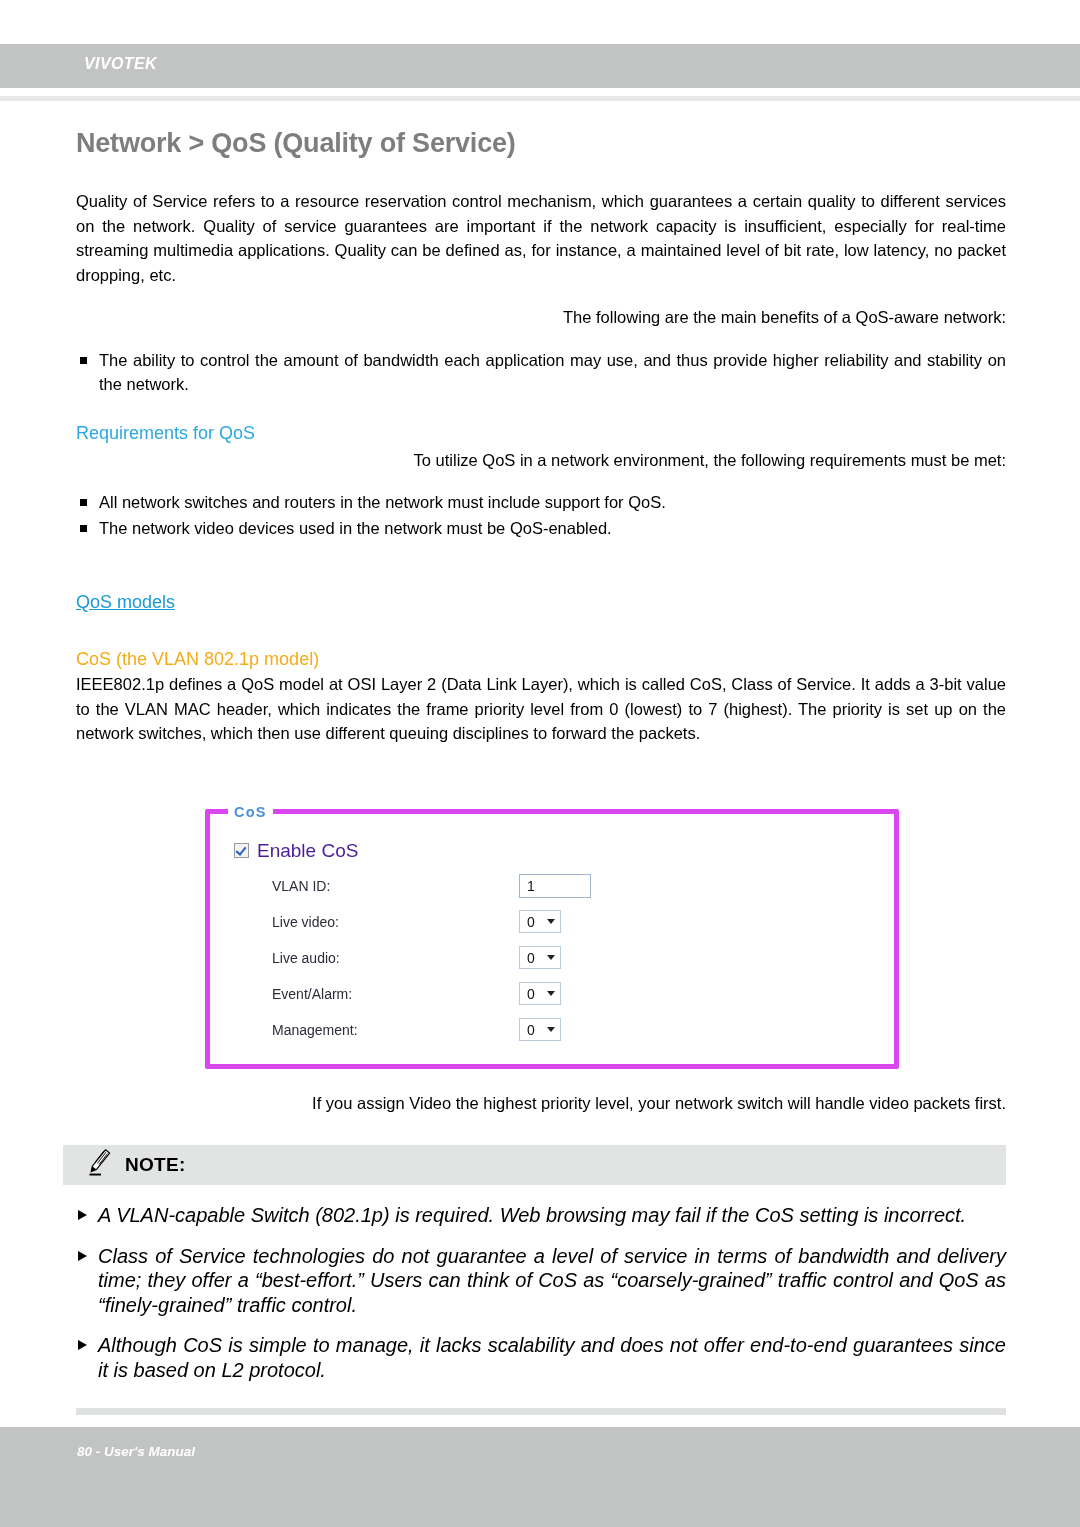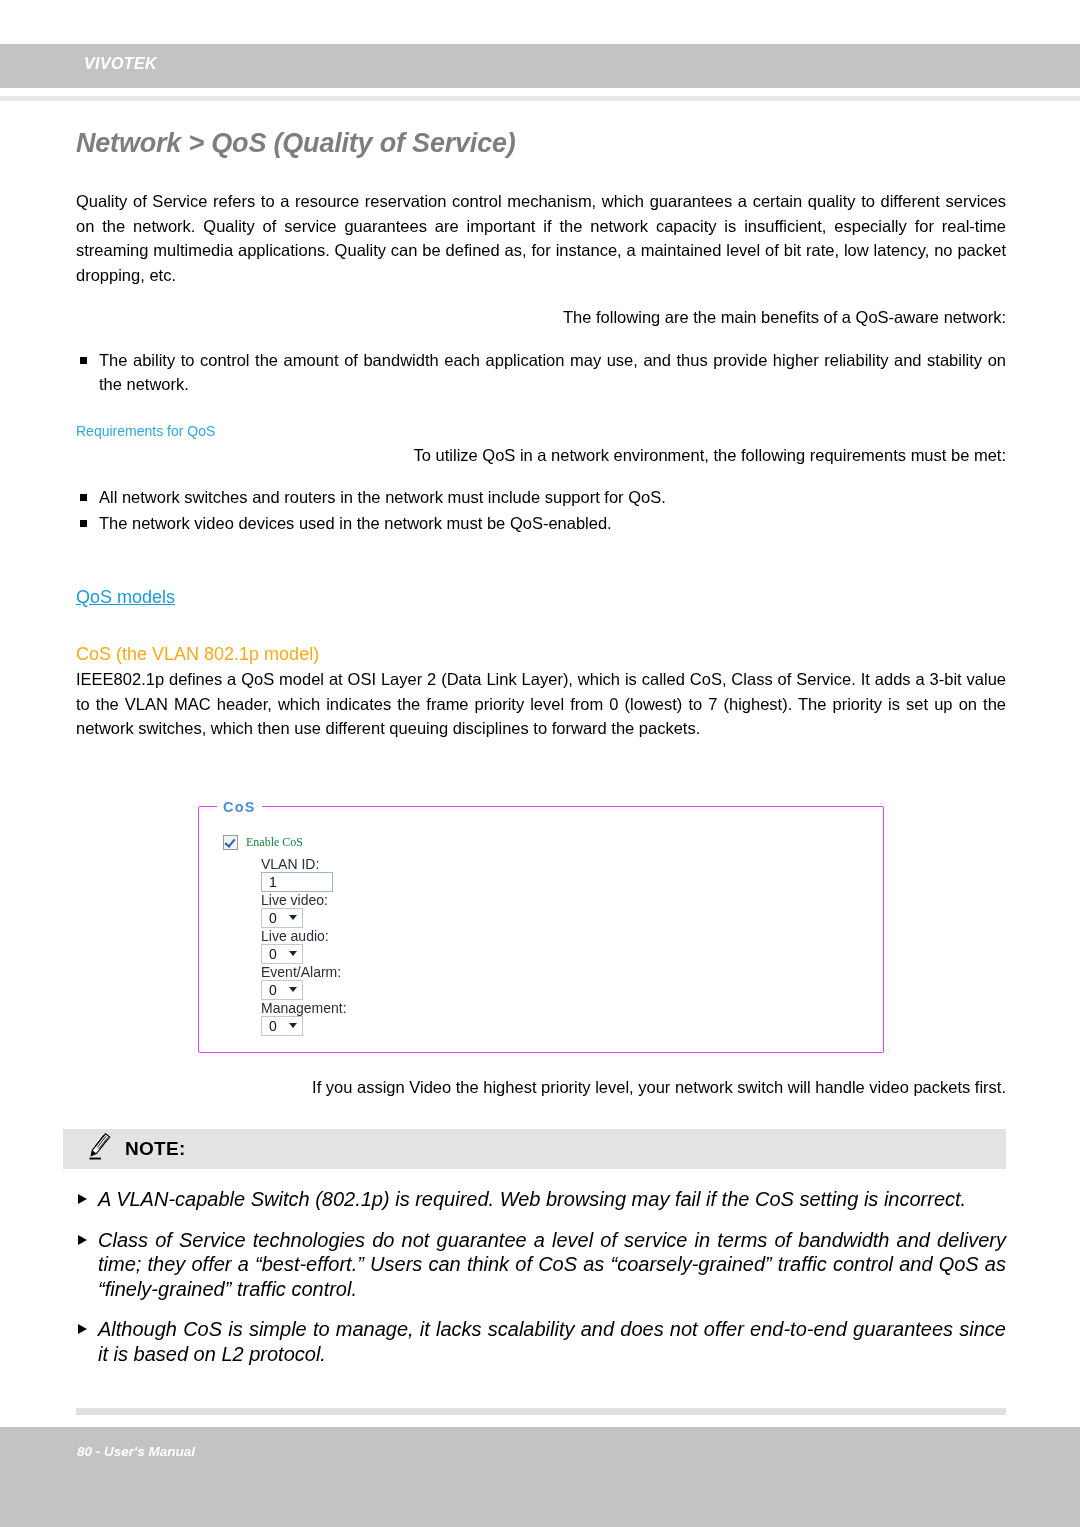--- a/index.html
+++ b/index.html
@@ -46,21 +46,20 @@
     top: 128px;
     width: 930px;
   }
 
   h1.page-title {
     margin: 0 0 30px 0;
     font-size: 27px;
     font-weight: bold;
     color: #7e7e7e;
     letter-spacing: -0.2px;
-    font-style: italic;
   }
 
   p.body-text {
     margin: 0 0 18px 0;
     font-size: 16.5px;
     line-height: 24.5px;
     text-align: justify;
     color: #000;
   }
   p.body-text.ragged { text-align: right; }
@@ -84,21 +83,21 @@
   ul.bullets li::before {
     content: "";
     position: absolute;
     left: 4px; top: 9px;
     width: 7px; height: 7px;
     background: #000;
   }
 
   h2.sec-blue {
     margin: 26px 0 4px 0;
-    font-size: 14px;
+    font-size: 18px;
     font-weight: normal;
     color: #2ca8e0;
   }
   h2.sec-blue-underline {
     margin: 34px 0 6px 0;
     font-size: 18px;
     font-weight: normal;
     color: #1b9ad6;
     text-decoration: underline;
     display: inline-block;
@@ -111,23 +110,23 @@
   }
 
   .spacer-lg { height: 20px; }
 
   
   .cos-panel-wrap {
     margin: 20px 0 0 114px;
   }
   fieldset.cos-panel {
     width: 684px;
-    border: 1px solid #d946ef;
+    border: 5px solid #d946ef;
     border-radius: 2px;
-    margin: 8px;
+    margin: 15px;
     padding: 10px 0 16px 0;
     background: #fff;
   }
   fieldset.cos-panel > legend {
     margin-left: 18px;
     padding: 0 6px;
     color: #4a90d9;
     font-size: 14.5px;
     font-weight: bold;
     letter-spacing: 1.2px;
@@ -148,30 +147,29 @@
   .cb::after {
     content: "";
     position: absolute;
     left: 3px; top: 1px;
     width: 4px; height: 8px;
     border: solid #2b61b8;
     border-width: 0 2px 2px 0;
     transform: rotate(40deg);
   }
   .cos-check-label {
-    font-size: 12px;
-    color: #15803d;
-    font-family: Liberation Serif, serif;
+    font-size: 19px;
+    color: #4c1d95;
   }
   .cos-rows { margin-top: 6px; }
   .cos-row {
     display: flex;
+    align-items: center;
     height: 36px;
     margin-left: 62px;
-    flex-direction: column;
   }
   .cos-row .lbl {
     width: 247px;
     font-size: 14px;
     color: #2c2c3a;
   }
   .txt-input {
     width: 72px;
     height: 24px;
     border: 1px solid #9fb6cc;

